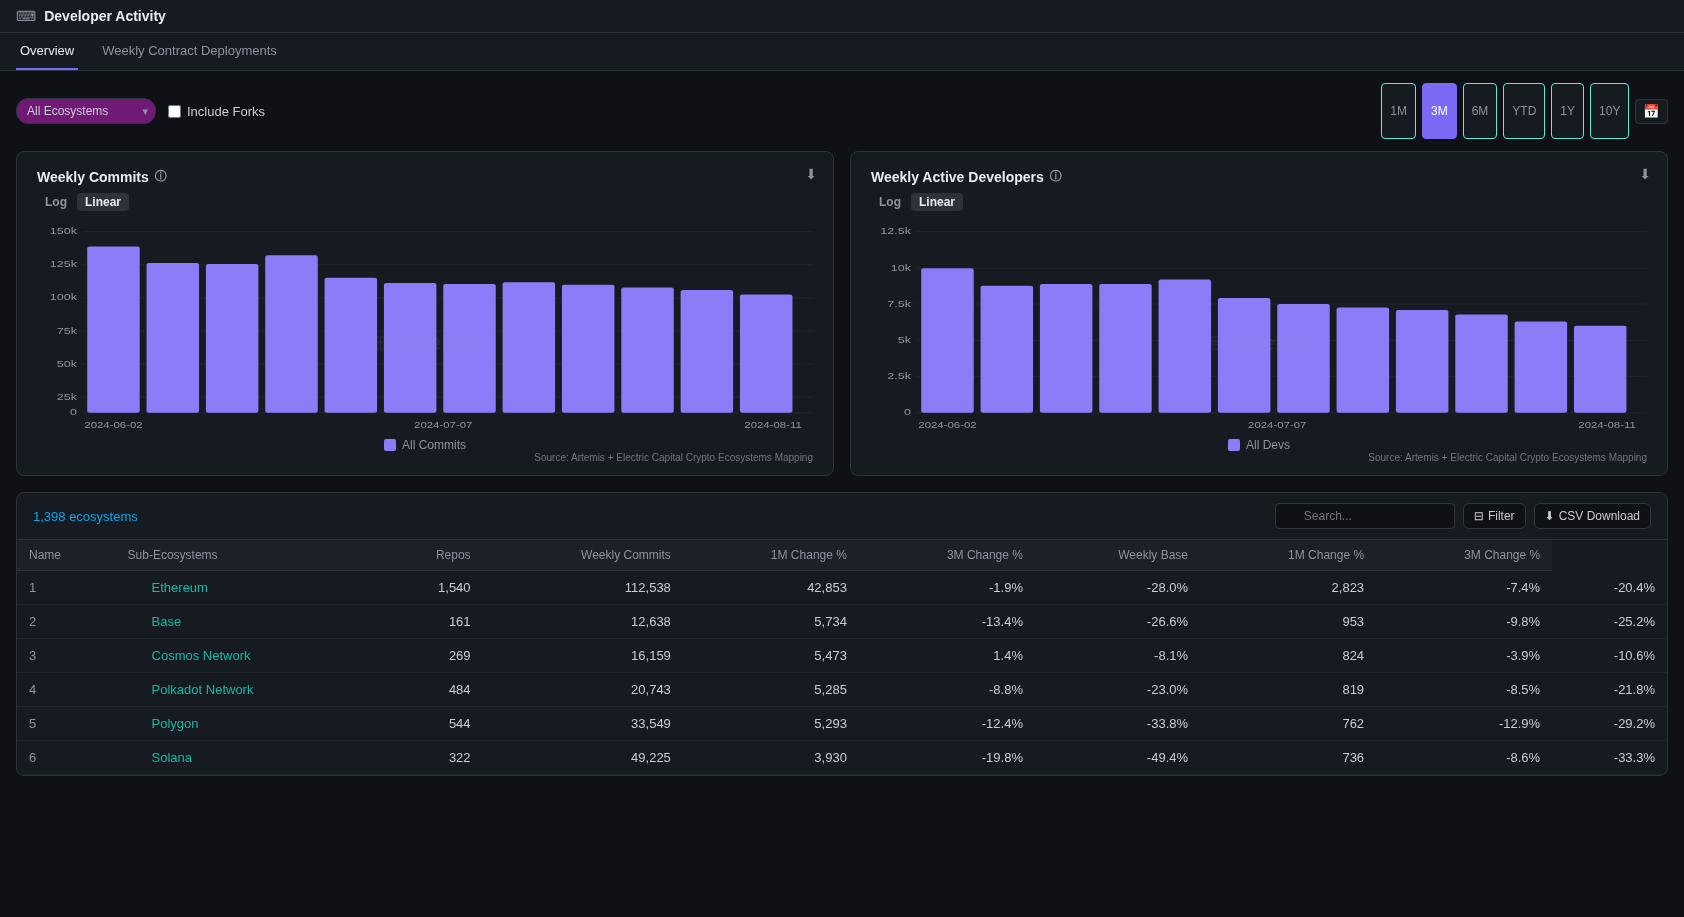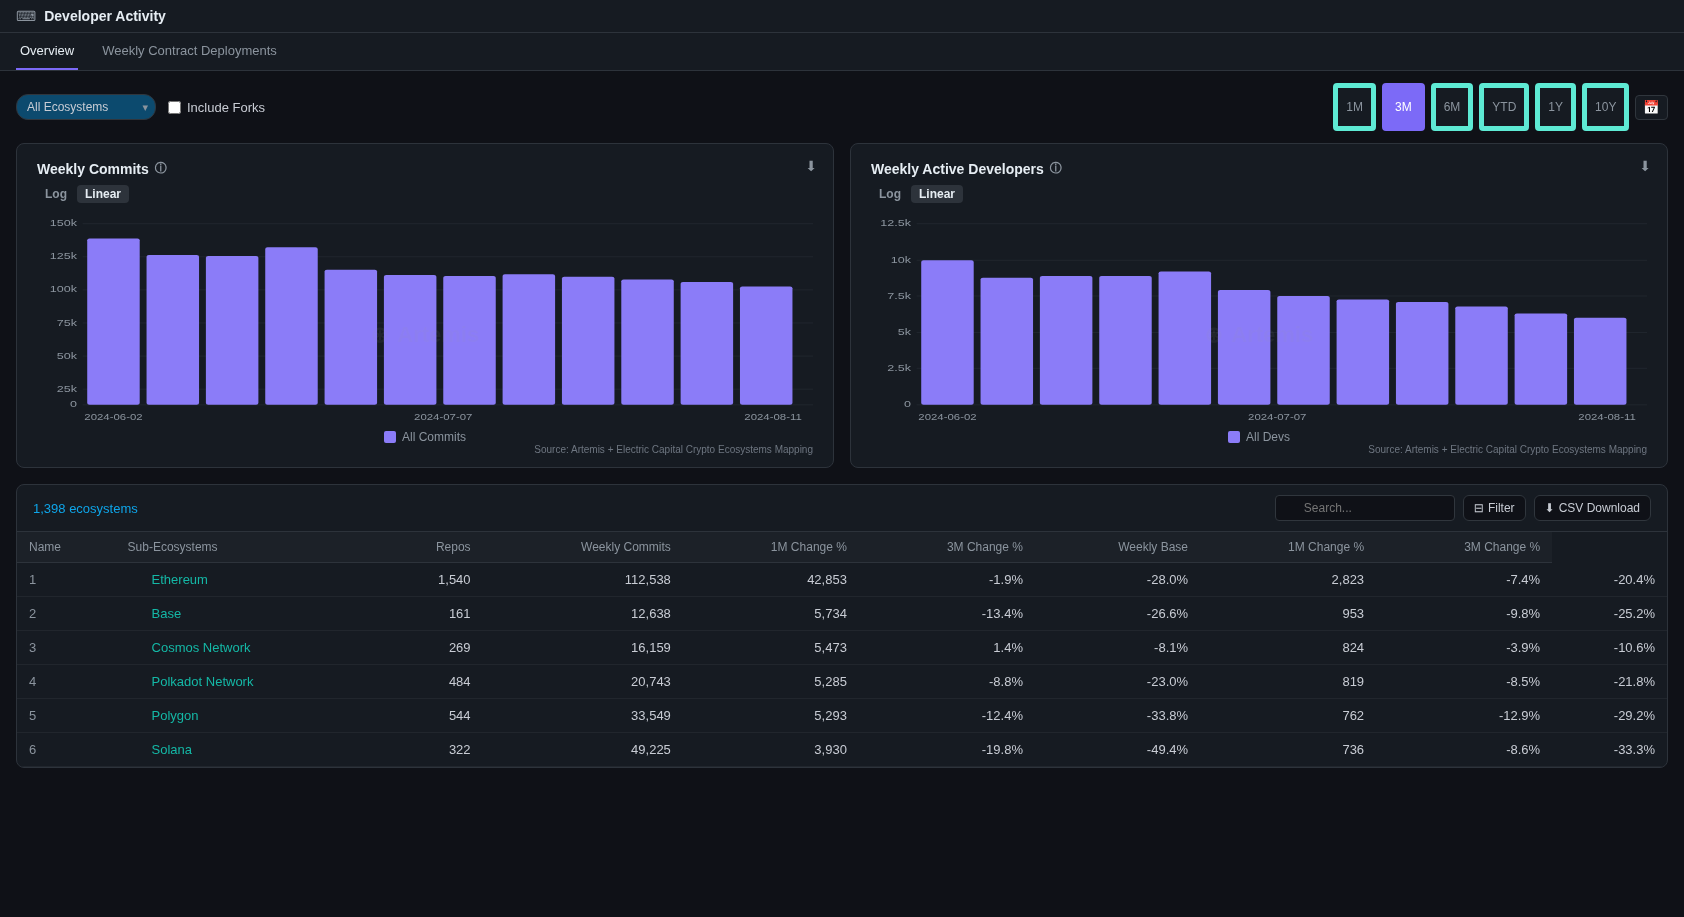--- a/index.html
+++ b/index.html
@@ -49,21 +49,21 @@
       background: #0f1117;
       padding: 12px 16px;
       display: flex;
       align-items: center;
       justify-content: space-between;
     }
     .toolbar-left { display: flex; align-items: center; gap: 12px; }
     .toolbar-right { display: flex; align-items: center; gap: 6px; }
 
     .ecosystem-select {
-      background: #0c4a6e;
+      background: #701a75;
       border: 1px solid #30363d;
       color: #c8ccd4;
       padding: 5px 28px 5px 10px;
       border-radius: 12px;
       font-size: 12px;
       cursor: pointer;
       appearance: none;
       min-width: 140px;
     }
     .select-wrapper { position: relative; }
@@ -83,23 +83,23 @@
       align-items: center;
       gap: 6px;
       color: #c8ccd4;
       font-size: 13px;
       cursor: pointer;
     }
     .checkbox-label input { cursor: pointer; }
 
     .time-btn {
       background: #161b22;
-      border: 5px solid #5eead4;
-      color: #8b949e;
-      padding: 12px 8px;
+      border: 1px solid #5eead4;
+      color: #8b949e;
+      padding: 20px 8px;
       border-radius: 4px;
       font-size: 12px;
       cursor: pointer;
     }
     .time-btn.active {
       background: #7c6af7;
       color: #fff;
       border-color: #7c6af7;
     }
     .calendar-btn {

